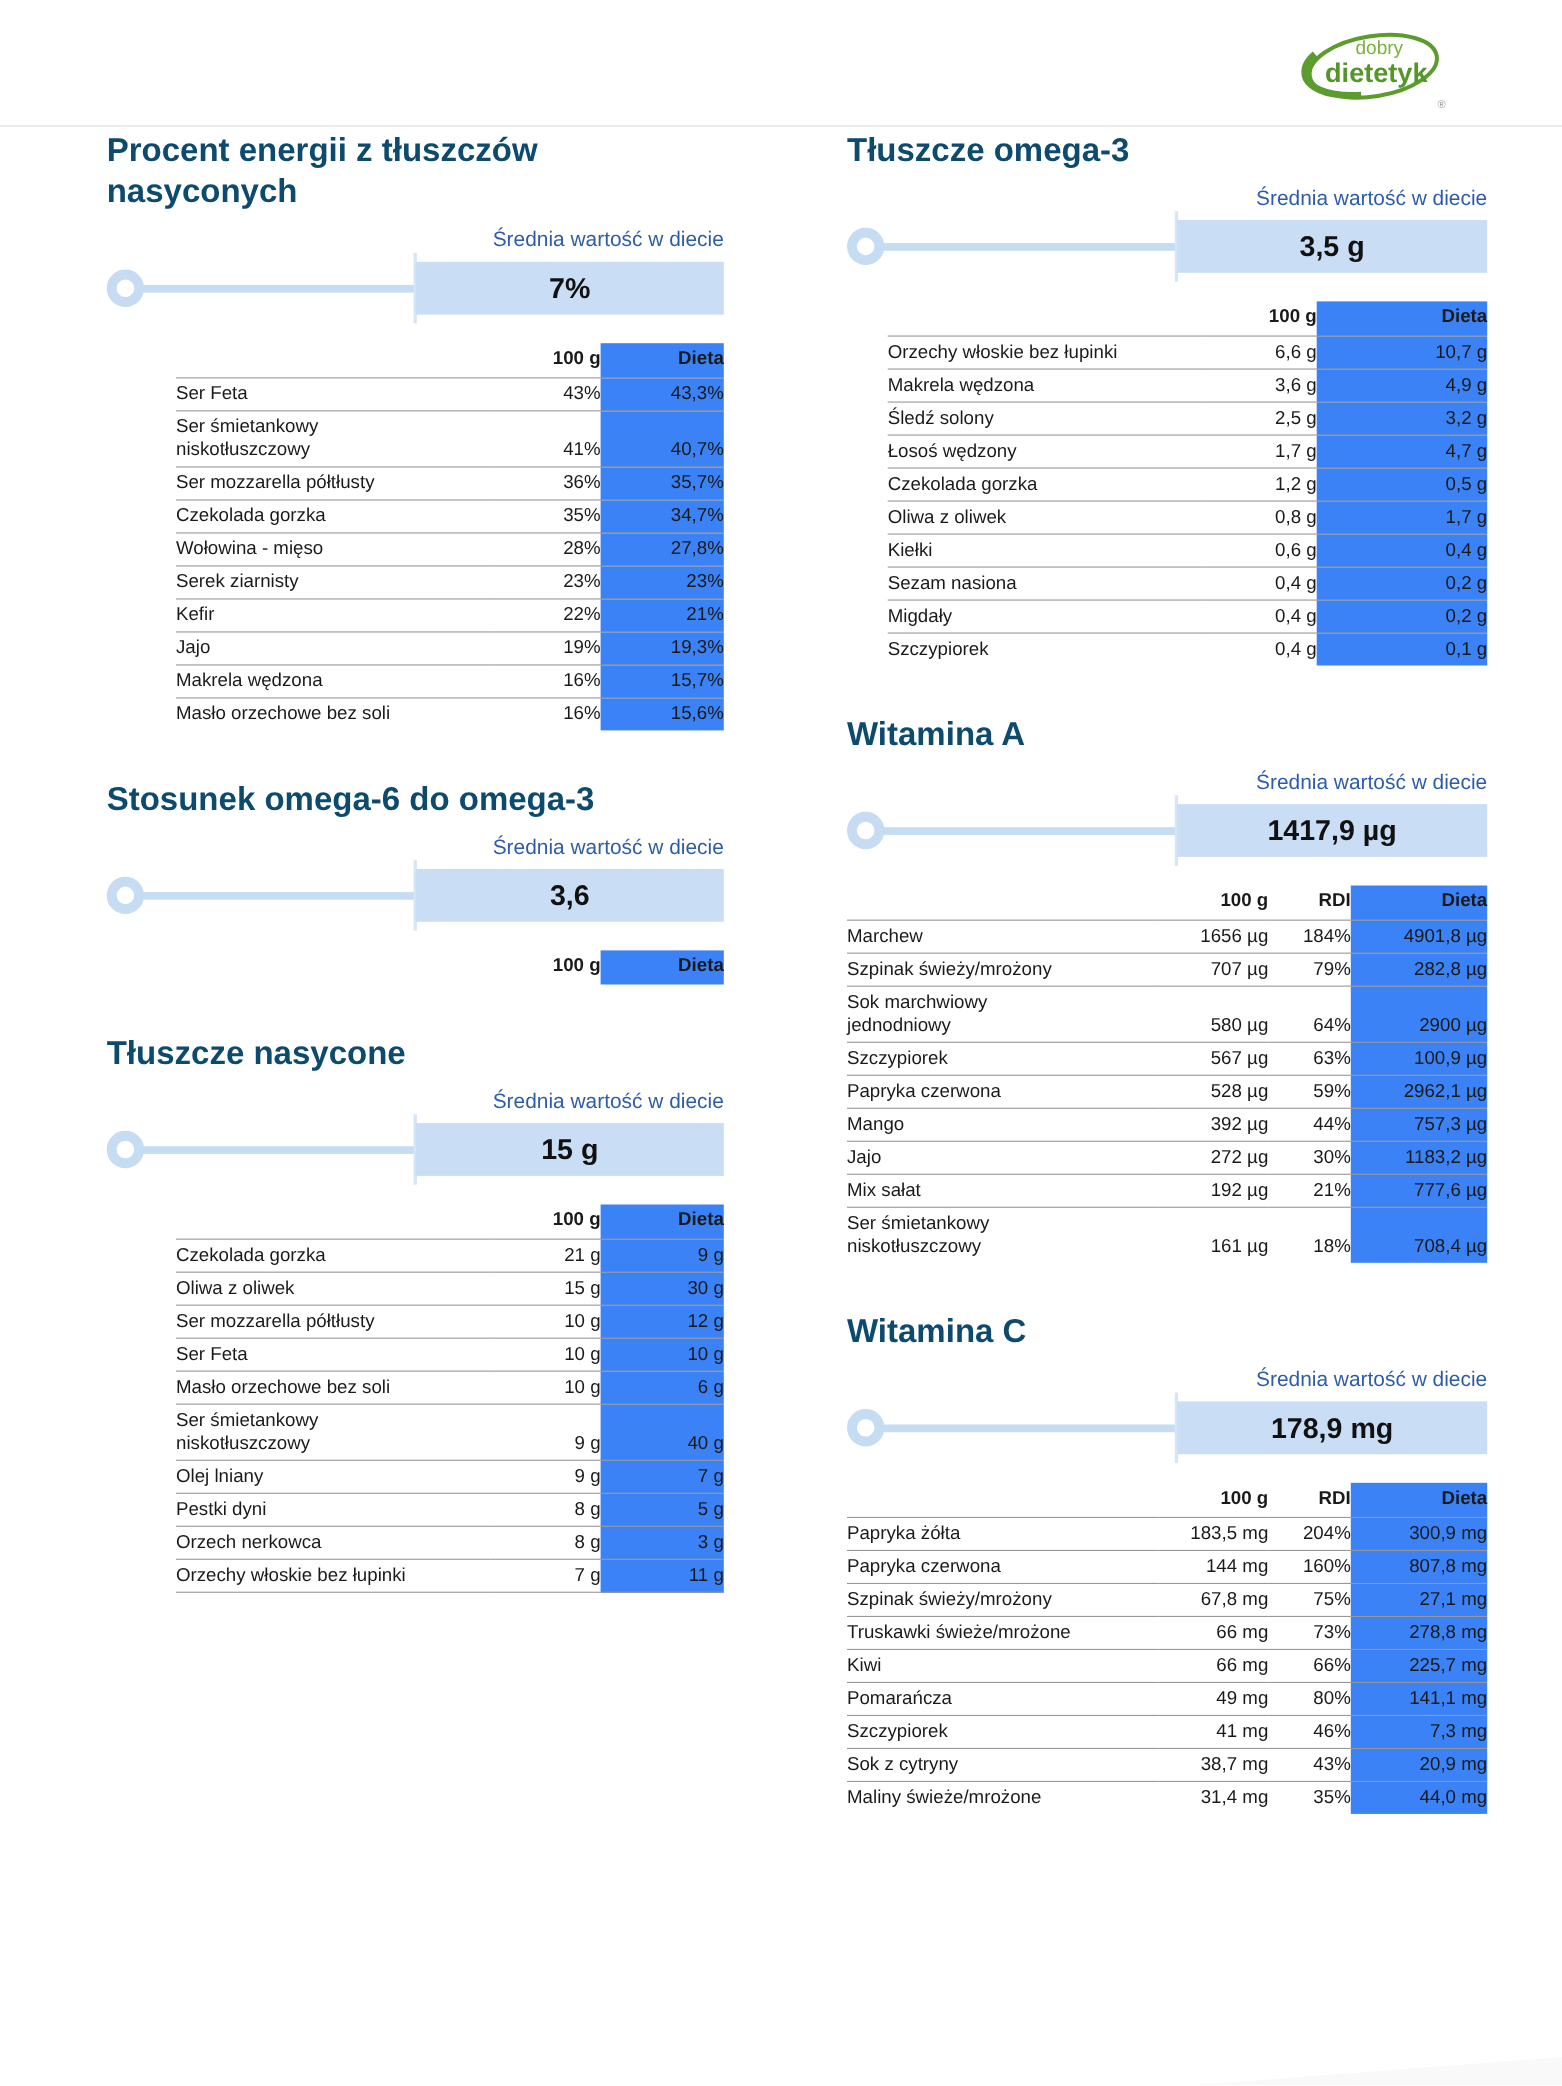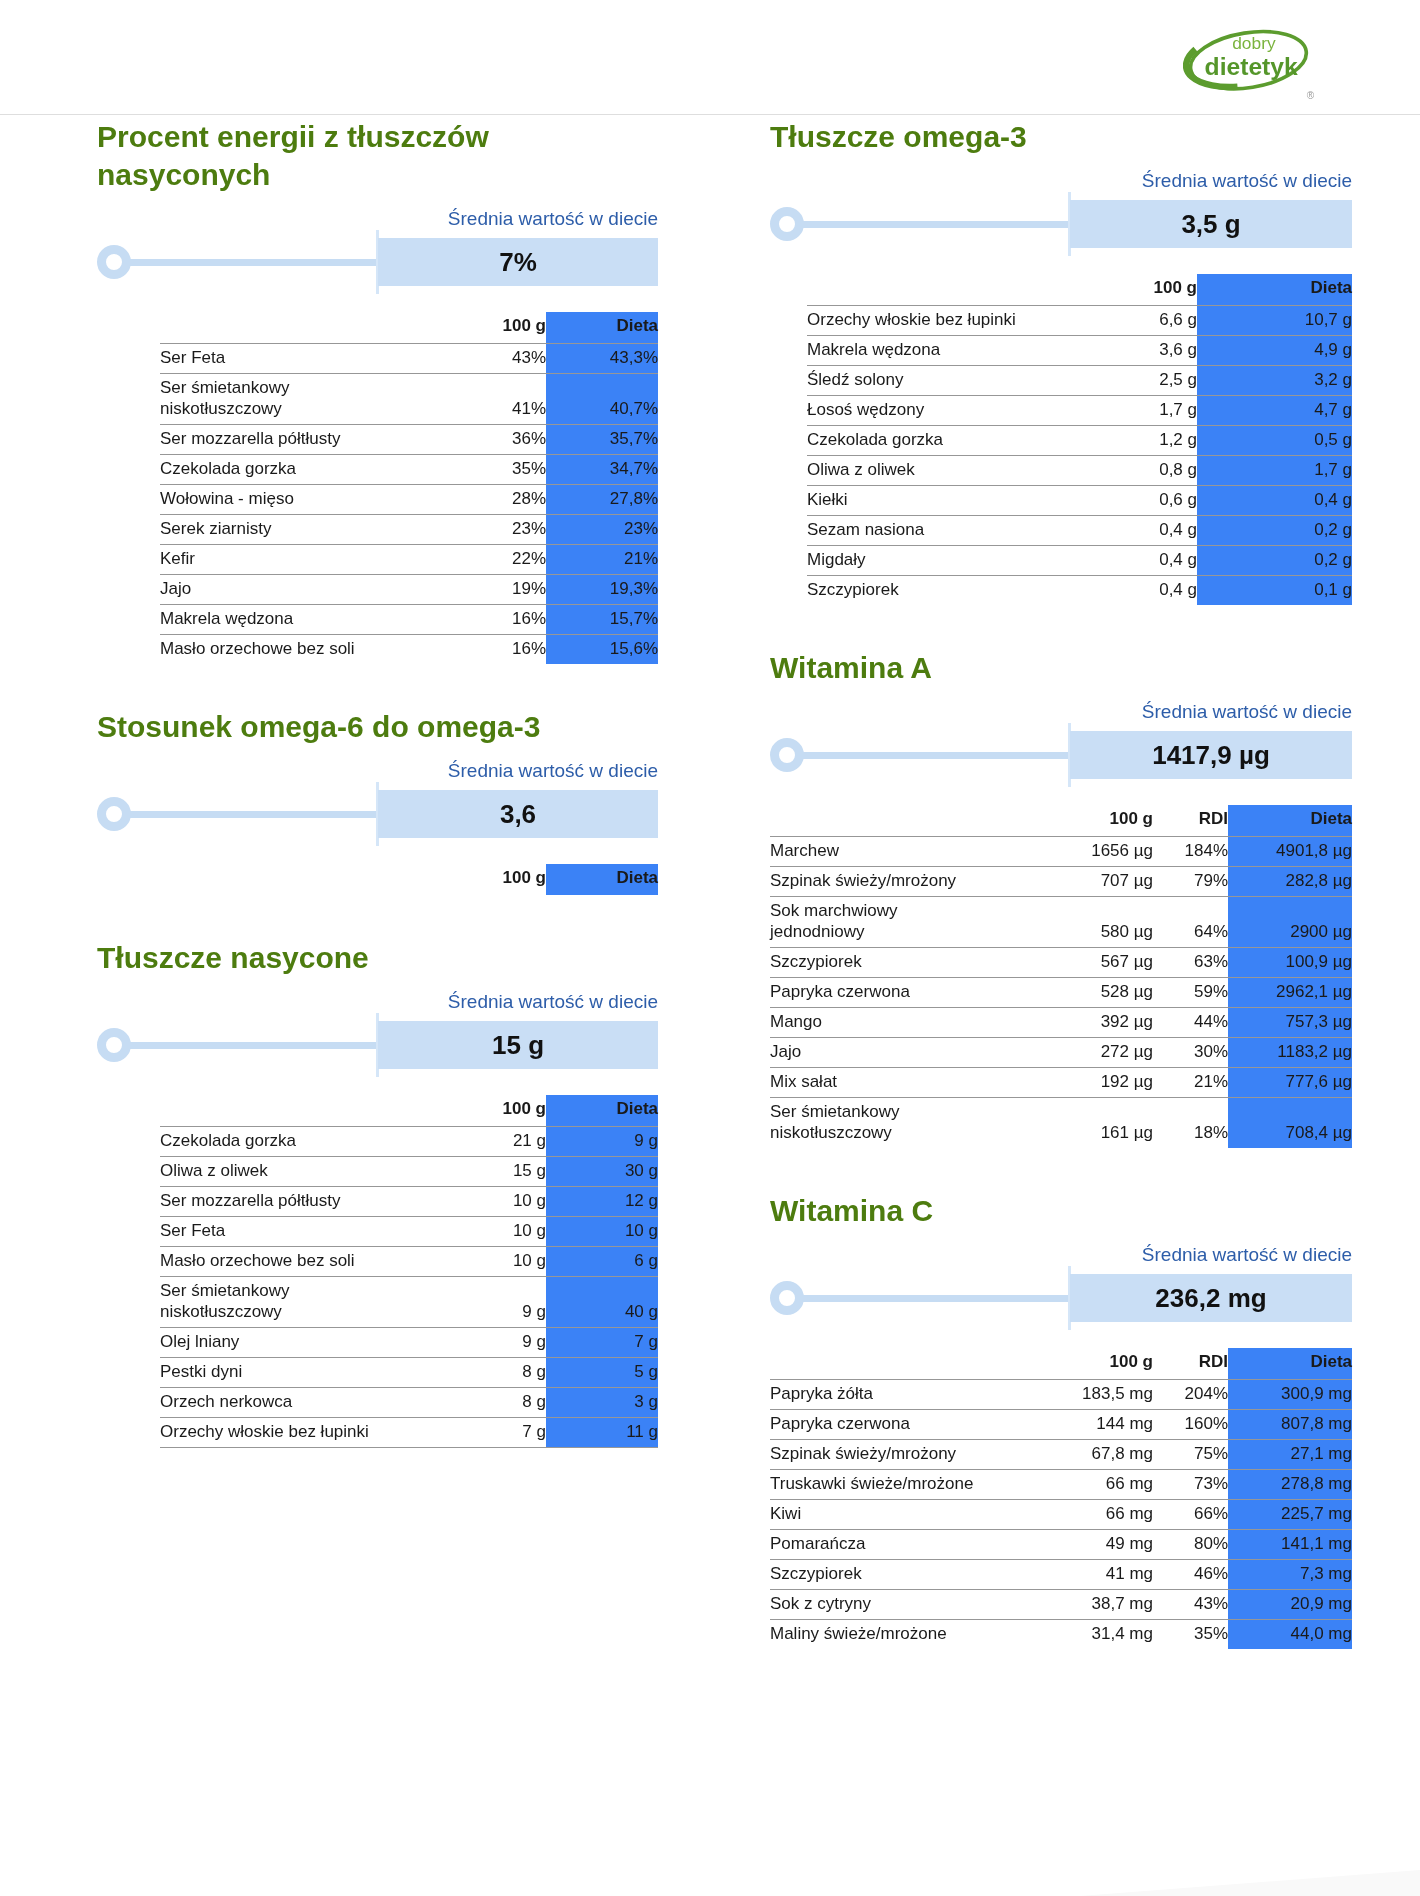--- a/index.html
+++ b/index.html
@@ -11,21 +11,21 @@
   .logo{position:absolute;left:1183px;top:20px;width:140px;height:84px;}
   .corner-wave{
     position:absolute;right:0;bottom:0;width:340px;height:26px;background:#f9f9f9;
     clip-path:polygon(0 100%,100% 0,100% 100%);
   }
   .col{position:absolute;top:118px;}
   .col-left{left:97px;width:561px;}
   .col-right{left:770px;width:582px;}
 
   .sec-title{
-    font-size:30px;line-height:38px;font-weight:bold;color:#4d7c0f;
+    font-size:30px;line-height:38px;font-weight:bold;color:#0c4a6e;
     margin:0 0 10px 0;white-space:pre-line;letter-spacing:0;
   }
   .mt{margin-top:44px;}
 
   .gauge{margin-top:14px;}
   .gauge-label{
     text-align:right;font-size:19px;font-weight:normal;color:#2d5da9;margin:0 0 8px 0;
   }
   .gauge-row{position:relative;height:48px;}
   .gauge-circle{
@@ -447,21 +447,21 @@
 
     <section>
       <h2 class="sec-title mt">Witamina C</h2>
       <div class="gauge">
         <div class="gauge-label">Średnia wartość w diecie</div>
         <div class="gauge-row">
           <span class="gauge-circle"></span>
           <span class="gauge-line"></span>
           <span class="gauge-tick"></span>
           <div class="gauge-box">
-            <span>236,2 mg</span>
+            <span>178,9 mg</span>
           </div>
         </div>
       </div>
       <table class="tbl">
         <colgroup>
             <col style="width:283px">
             <col style="width:100px">
             <col style="width:75px">
             <col style="width:124px">
           </colgroup>

